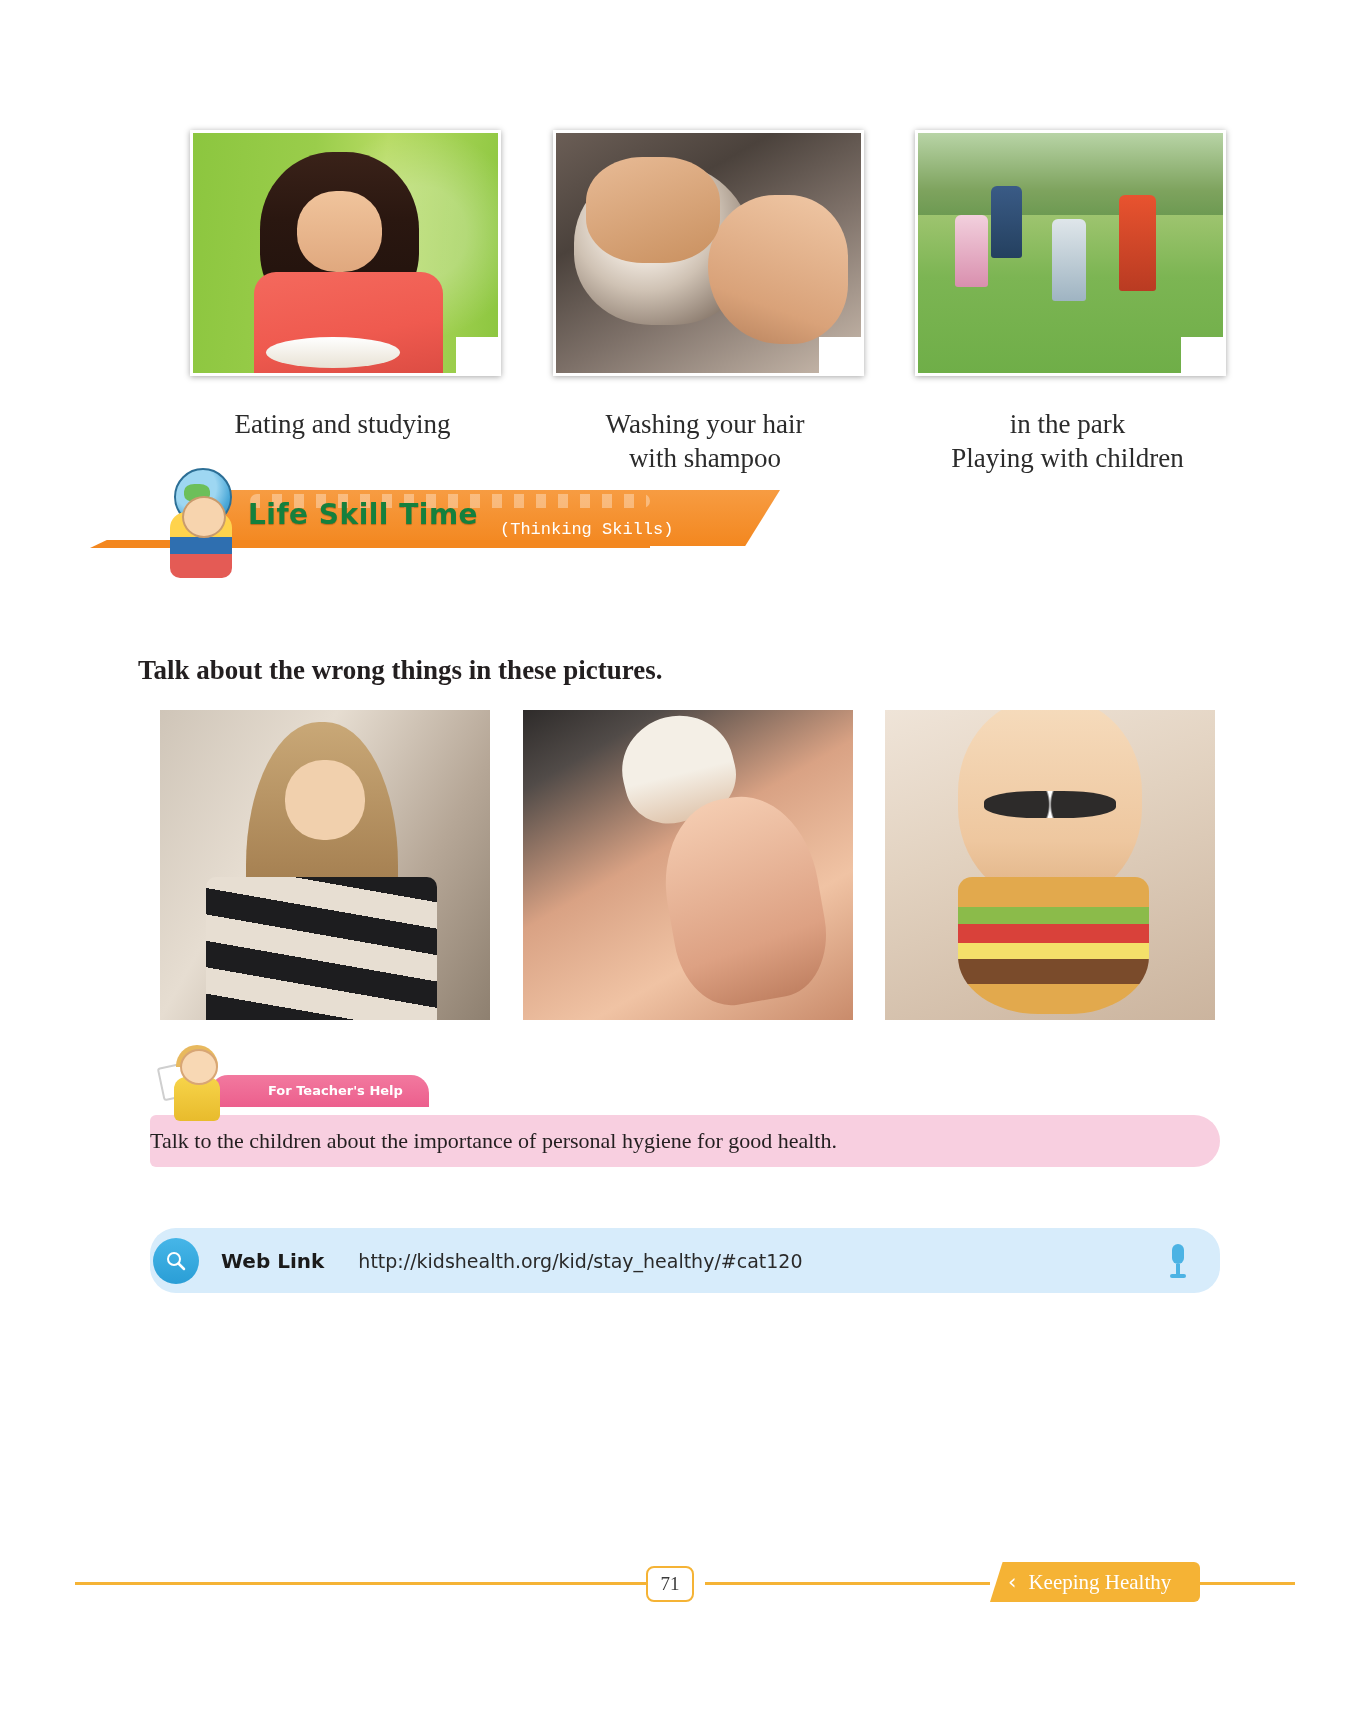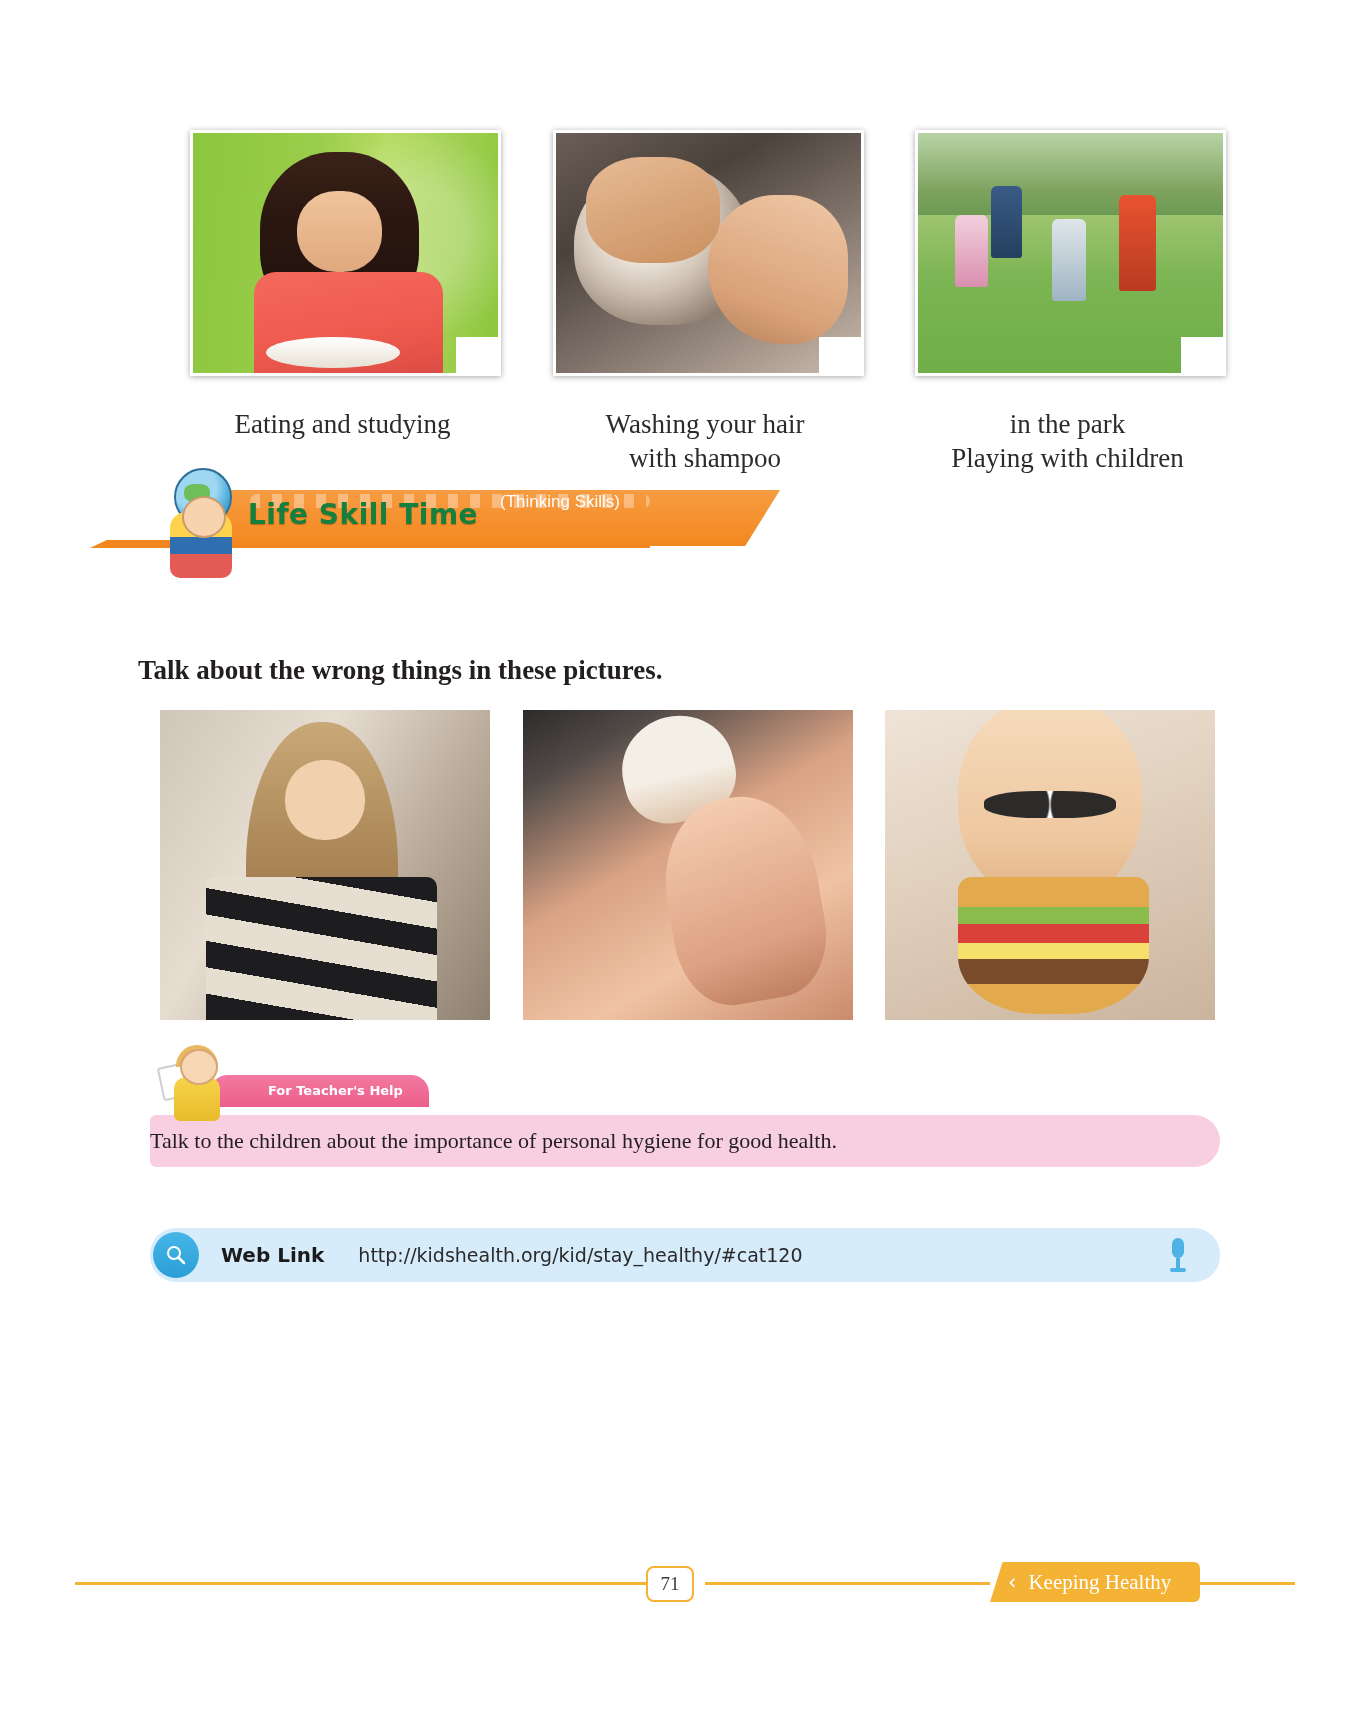--- a/index.html
+++ b/index.html
@@ -185,22 +185,22 @@
     font-family: "DejaVu Sans", sans-serif;
     font-weight: bold;
     font-size: 28px;
     color: #15803d;
     letter-spacing: .5px;
     text-shadow: 0 1px 1px rgba(120,60,0,.45);
   }
   .lst-sub {
     position: absolute;
     left: 410px;
-    top: 24px;
-    font-family: Liberation Sans, sans-serif;
+    top: 52px;
+    font-family: Liberation Mono, monospace;
     font-size: 17px;
     color: #ffffff;
   }
   .lst-tail {
     position: absolute;
     left: 0;
     top: 72px;
     width: 560px;
     height: 8px;
     background: #f3871f;
@@ -425,21 +425,21 @@
     font-size: 22px;
     color: #231f20;
   }
 
   
   .weblink-bar {
     position: absolute;
     left: 150px;
     top: 1228px;
     width: 1070px;
-    height: 54px;
+    height: 65px;
     background: #d7ecfb;
     border-radius: 26px;
     display: flex;
     align-items: center;
   }
   .weblink-icon {
     width: 46px;
     height: 46px;
     margin-left: 3px;
     border-radius: 50%;

